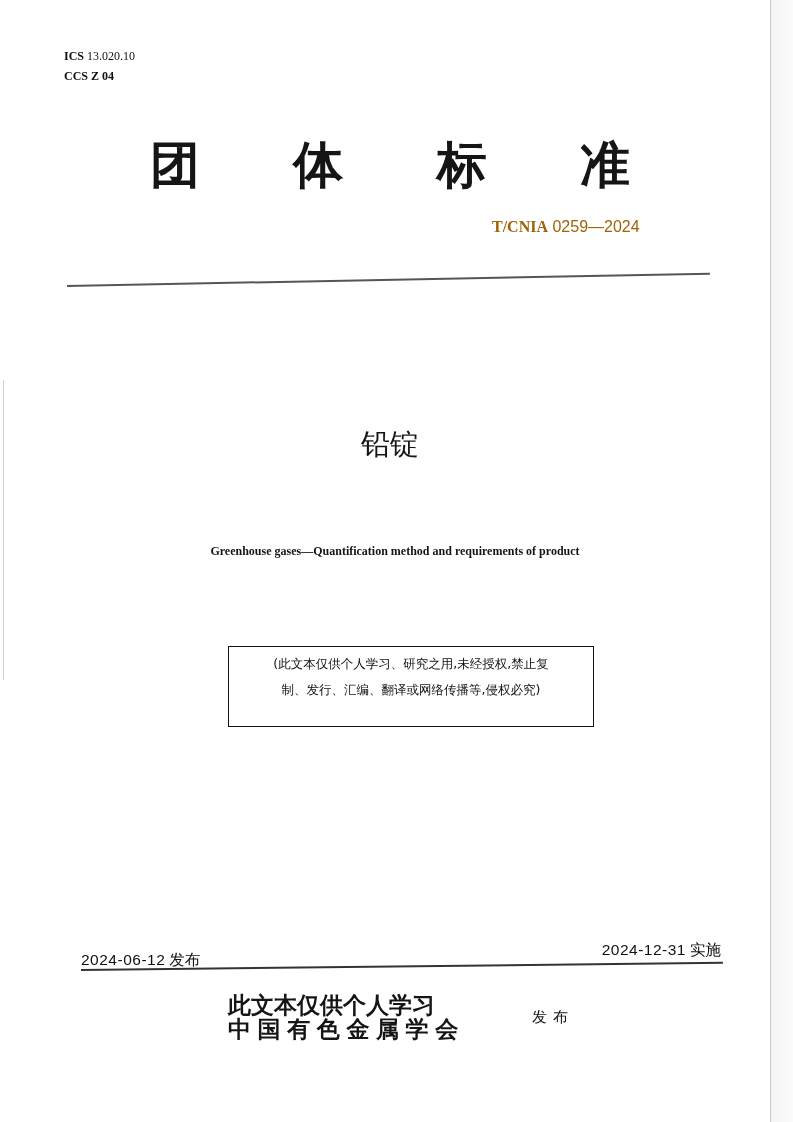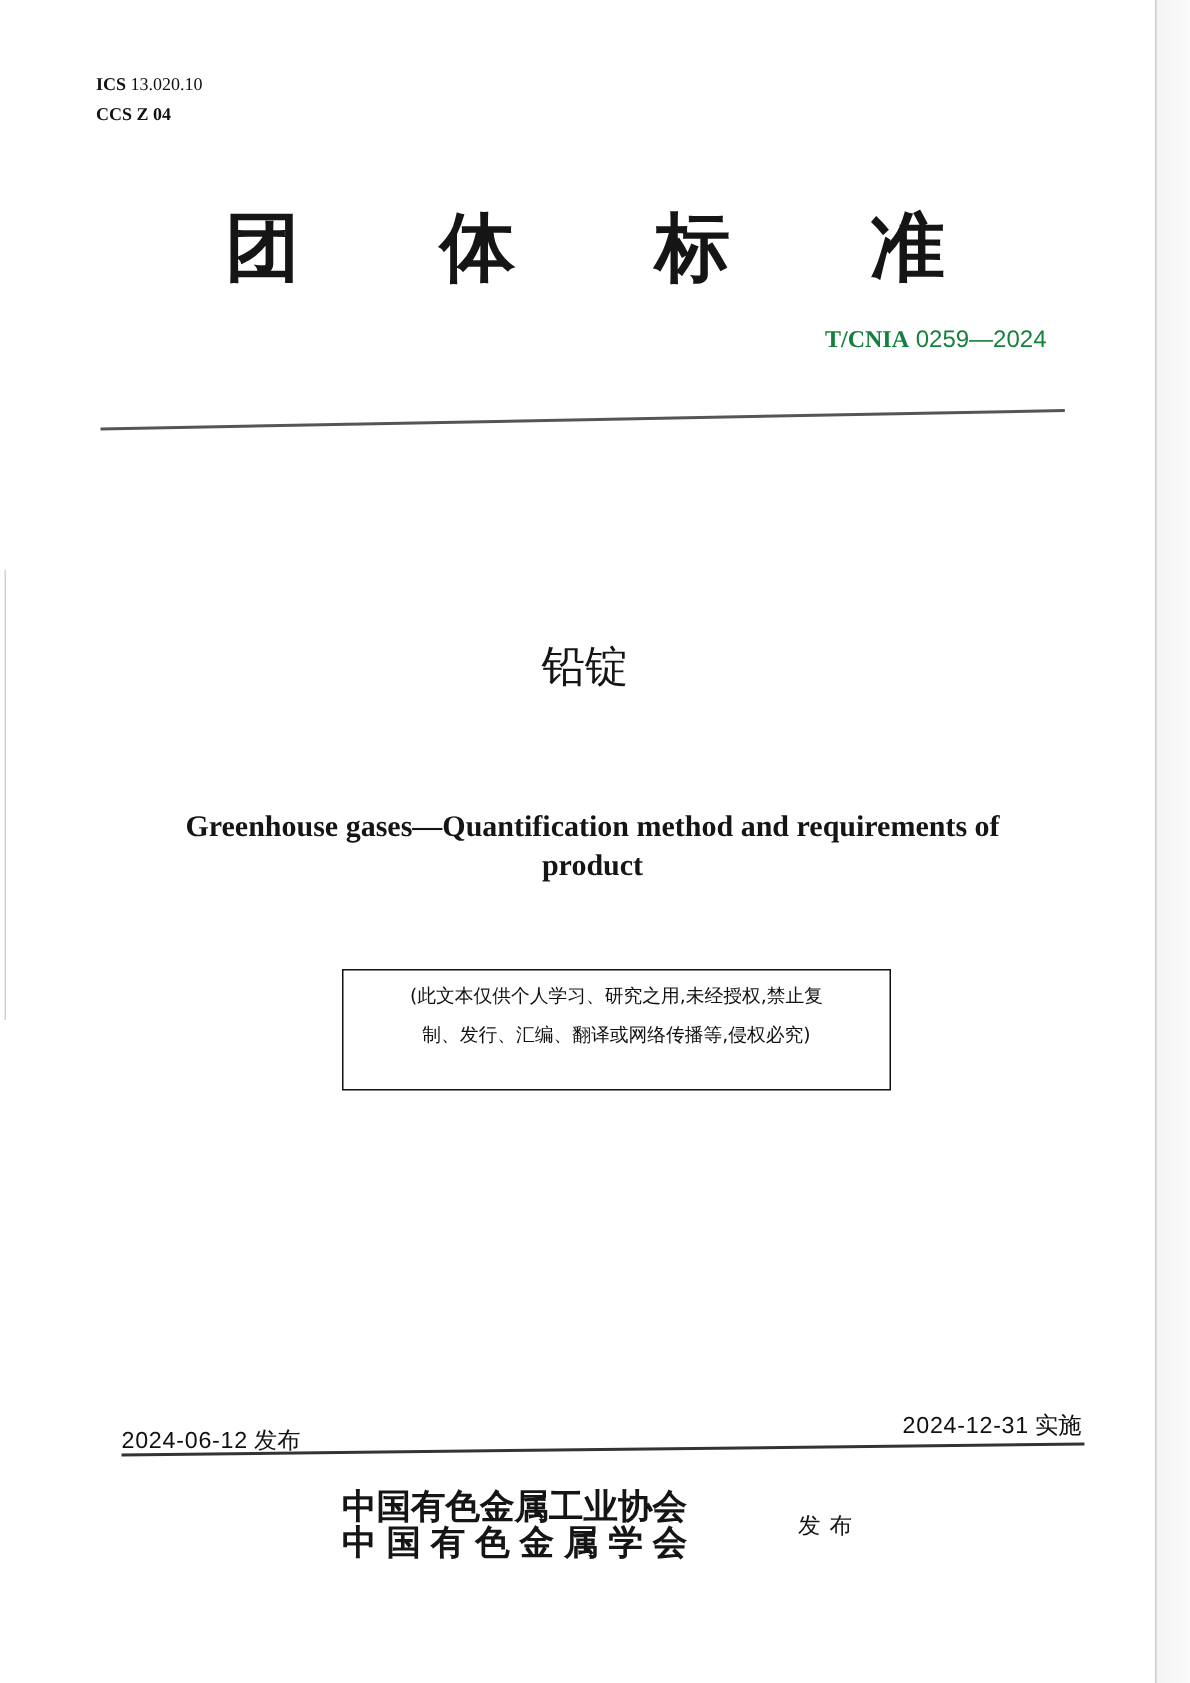--- a/index.html
+++ b/index.html
@@ -60,23 +60,23 @@
       font-family: "DejaVu Sans", sans-serif;
       font-size: 50px;
       font-weight: bold;
       line-height: 70px;
       color: #151515;
     }
     .std-type span { display: inline-block; }
 
     .std-number {
       position: absolute;
-      left: 550px; top: 218px;
+      left: 492px; top: 218px;
       font-size: 16px;
-      color: #15803d;
+      color: #a16207;
       white-space: nowrap;
     }
     .std-number .prefix {
       font-family: "Liberation Serif", "DejaVu Serif", serif;
       font-weight: bold;
     }
     .std-number .num {
       font-family: "Liberation Sans", sans-serif;
     }
 
@@ -103,21 +103,21 @@
     .title-cn .gap { display: inline-block; width: 30px; }
     .title-cn .line2 { display: block; }
 
     .title-en {
       position: absolute;
       left: 90px; top: 538px;
       width: 610px;
       text-align: center;
       font-family: "Liberation Serif", "DejaVu Serif", serif;
       font-weight: bold;
-      font-size: 20px;
+      font-size: 12px;
       line-height: 26px;
       color: #151515;
     }
 
     .notice-box {
       position: absolute;
       left: 228px; top: 646px;
       width: 366px; height: 81px;
       border: 1.5px solid #111;
       box-sizing: border-box;
@@ -224,17 +224,17 @@
   <div class="date-issue">
     <span class="d">2024-06-12</span><span class="w">发布</span>
   </div>
   <div class="date-impl">
     <span class="d">2024-12-31</span><span class="w">实施</span>
   </div>
 
   <div class="bottom-rule"></div>
 
   <div class="publishers">
-    <span class="p1">中国有色金属工业协会</span>
+    <span class="p1">此文本仅供个人学习</span>
     <span class="p2">中国有色金属学会</span>
   </div>
   <div class="publish-word">发布</div>
 </div>
 
 </body></html>

